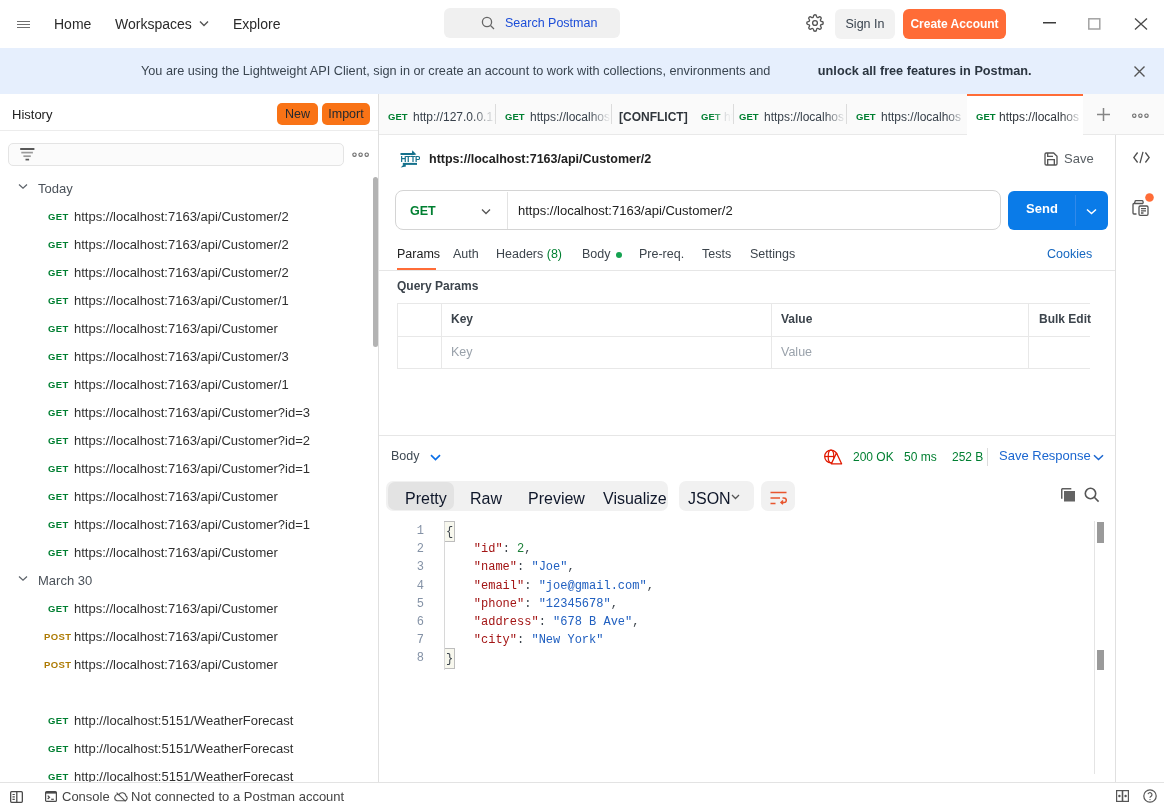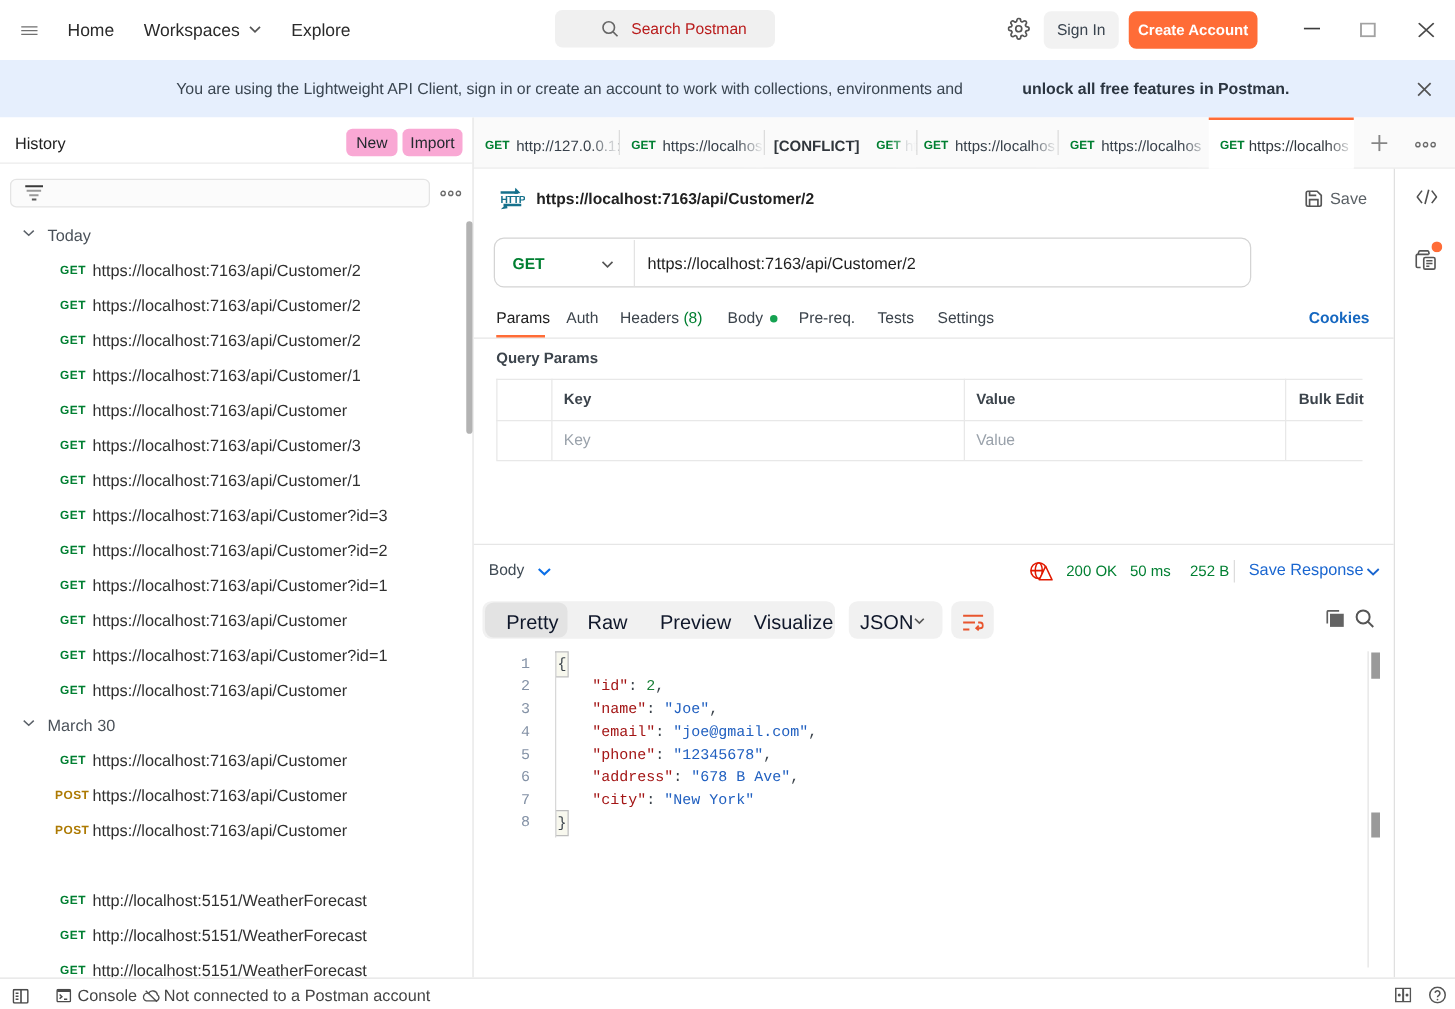--- a/index.html
+++ b/index.html
@@ -5,34 +5,34 @@
 * { margin:0; padding:0; box-sizing:border-box; }
 html,body { width:1164px; height:807px; overflow:hidden; }
 body { font-family:"Liberation Sans", sans-serif; background:#fff; color:#212121; position:relative; }
 .abs { position:absolute; }
 
 
 #topbar { position:absolute; left:0; top:0; width:1164px; height:48px; background:#fff; }
 .navtxt { position:absolute; top:0; height:48px; line-height:48px; font-size:14px; color:#2a2a2a; }
 #hamb span { position:absolute; left:17px; width:12.5px; height:1.3px; background:#6f6f6f; }
 #searchbox { position:absolute; left:444px; top:8px; width:176px; height:30px; background:#f0f0f0; border-radius:6px; }
-#searchbox .stxt { position:absolute; left:61px; top:0; line-height:30px; font-size:12.5px; color:#b91c1c; }
+#searchbox .stxt { position:absolute; left:61px; top:0; line-height:30px; font-size:12.5px; color:#1d4ed8; }
 .graybtn { position:absolute; background:#f2f2f2; border-radius:5px; color:#39434e; font-size:12.5px; text-align:center; }
 #createacct { position:absolute; left:903px; top:9px; width:103px; height:30px; background:#ff6c37; border-radius:6px; color:#fff; font-size:12px; font-weight:bold; text-align:center; line-height:30px; }
 
 
 #banner { position:absolute; left:0; top:48px; width:1164px; height:46px; background:#e6effd; font-size:12.7px; color:#3a4550; }
 #banner .btxt { position:absolute; left:141px; top:0; line-height:46px; white-space:nowrap; }
 #banner b { color:#2b3540;margin-left:44px; }
 
 
 #sidebar { position:absolute; left:0; top:94px; width:379px; height:688px; background:#fff; border-right:1px solid #e0e0e0; }
 #sbhead { position:absolute; left:0; top:0; width:378px; height:37px; border-bottom:1px solid #ececec; }
 #sbhead .t { position:absolute; left:12px; top:13px; font-size:13px; font-weight:normal; color:#212121; }
-.sbtn { position:absolute; top:9px; height:22px; background:#f9a8d4; border-radius:5px; font-size:12.5px; color:#24292f; text-align:center; line-height:22px; }
+.sbtn { position:absolute; top:9px; height:22px; background:#f97316; border-radius:5px; font-size:12.5px; color:#24292f; text-align:center; line-height:22px; }
 #sbfilter { position:absolute; left:8px; top:49px; width:336px; height:23px; border:1px solid #e4e4e4; background:#fbfbfb; border-radius:5px; }
 #sbooo { position:absolute; left:352px; top:58px; }
 .sblist { position:absolute; left:0; top:80px; width:378px; height:608px; overflow:hidden; font-size:12.5px; }
 .sbrow { position:absolute; left:0; width:378px; height:28px; }
 .sbrow .hd { position:absolute; left:38px; top:7px; color:#4b525a; font-size:13px; }
 .sbrow .chev { position:absolute; left:18px; top:9px; }
 .badge { position:absolute; left:48px; top:9px; font-size:9.5px; font-weight:bold; letter-spacing:0.4px; }
 .get { color:#007f31; }
 .post { color:#ad7a03; }
 .sbrow .url { position:absolute; left:74px; top:7px; color:#303030; font-size:13px; }
@@ -319,32 +319,39 @@
   <div class="abs" style="left:685px;top:16px;font-size:13px;color:#5a6065">Save</div>
 
   <div id="urlbox">
     <div class="m">GET</div>
     <svg class="abs" style="left:85px;top:17px" width="10" height="7">
         <path d="M1 1.5 L5 5.5 L9 1.5" stroke="#555" stroke-width="1.3" fill="none"></path>
       </svg>
     <div class="sep"></div>
     <div class="u">https://localhost:7163/api/Customer/2</div>
   </div>
+  <div id="sendbtn">
+    <div class="s">Send</div>
+    <div class="d"></div>
+    <svg class="abs" style="left:78px;top:17px" width="11" height="7">
+        <path d="M1 1.5 L5.5 5.5 L10 1.5" stroke="#fff" stroke-width="1.5" fill="none"></path>
+      </svg>
+  </div>
 
   <div class="ptab" style="left:18px;color:#212121">Params</div>
   <div class="ptab" style="left:74px">Auth</div>
   <div class="ptab" style="left:117px">Headers <span style="color:#007f31">(8)</span></div>
   <div class="ptab" style="left:203px">Body</div>
   <svg class="abs" style="left:236px;top:116px" width="8" height="8">
       <circle cx="4" cy="4" r="3" fill="#15a251"></circle>
     </svg>
   <div class="ptab" style="left:260px">Pre-req.</div>
   <div class="ptab" style="left:323px">Tests</div>
   <div class="ptab" style="left:371px">Settings</div>
-  <div class="ptab" style="left:668px;color:#1567c0;font-weight:bold">Cookies</div>
+  <div class="ptab" style="left:668px;color:#1567c0;font-weight:normal">Cookies</div>
   <div id="ptabline"></div>
   <div id="paramsu"></div>
 
   <div id="qplabel">Query Params</div>
 
   <div class="tline" style="left:18px;top:168px;width:693px;height:1px"></div>
   <div class="tline" style="left:18px;top:201px;width:693px;height:1px"></div>
   <div class="tline" style="left:18px;top:233px;width:693px;height:1px"></div>
   <div class="tline" style="left:18px;top:168px;width:1px;height:65px"></div>
   <div class="tline" style="left:62px;top:168px;width:1px;height:65px"></div>

